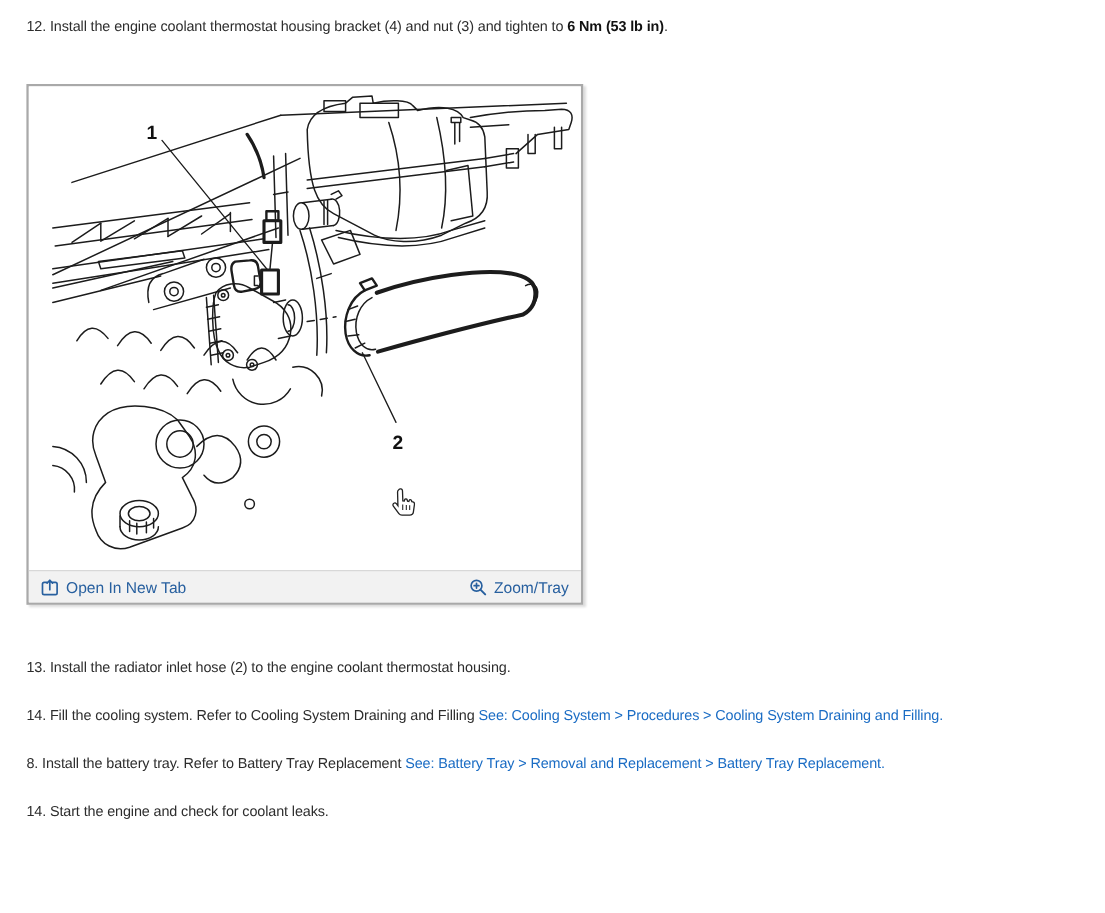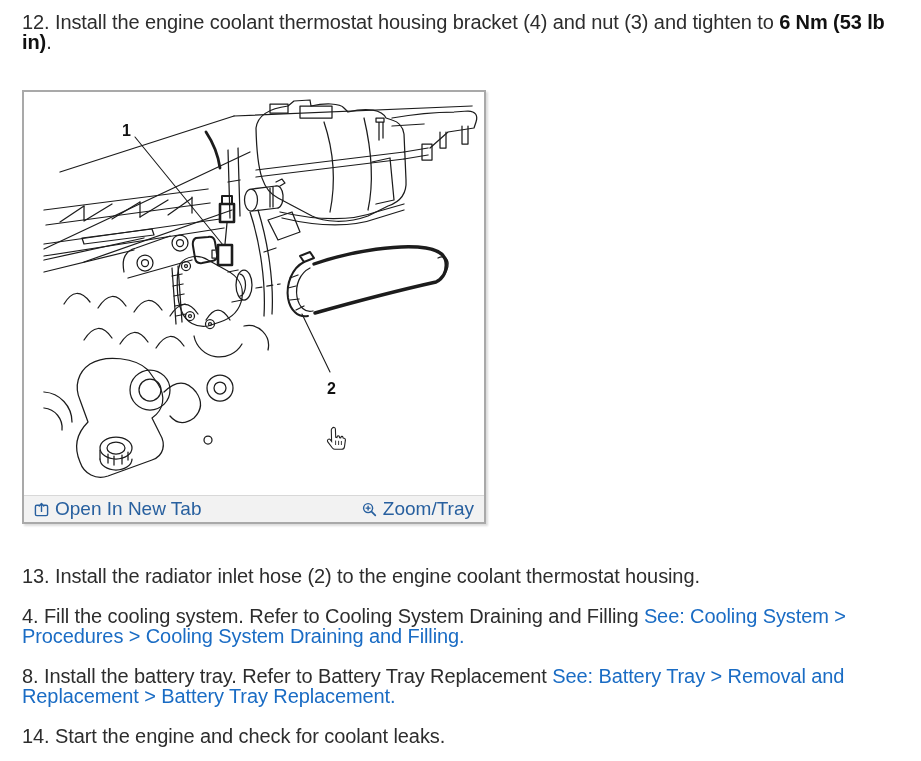--- a/index.html
+++ b/index.html
@@ -5,21 +5,21 @@
   html,body{margin:0;padding:0;background:#ffffff;}
   body{
     width:921px;height:761px;overflow:hidden;
     font-family:"Liberation Sans","DejaVu Sans",sans-serif;
     color:#2d2d2d;
     padding:12px 0 0 22px;box-sizing:border-box;
   }
   .step{
     margin:0 0 20px 0;
     width:868px;
-    font-size:20px;line-height:20px;letter-spacing:-0.1px;
+    font-size:12px;line-height:20px;letter-spacing:-0.1px;
     color:#2d2d2d;
   }
   .step b{color:#111;}
   a.inline-link{color:#1a6cc4;text-decoration:none;cursor:pointer;}
   .figure-panel{
     width:460px;
     border:2px solid #a9a9a9;
     background:#ffffff;
     box-shadow:2px 2px 2px #dcdcdc;
     margin:38px 0 42px 0;
@@ -27,21 +27,21 @@
   .figure-image{position:relative;width:460px;height:403px;background:#fff;cursor:pointer;}
   .figure-image svg.diagram{display:block;}
   .hand-cursor{position:absolute;left:300px;top:334px;pointer-events:none;}
   .figure-footer{
     height:27px;background:#f2f2f2;border-top:1px solid #d8d8d8;
     display:flex;justify-content:space-between;align-items:center;
     padding:0 10px;box-sizing:border-box;
   }
   .panel-link{
     display:flex;align-items:center;gap:6px;
-    color:#28609f;font-size:19px;text-decoration:none;cursor:pointer;text-align:right;
+    color:#28609f;font-size:13px;text-decoration:none;cursor:pointer;text-align:right;
   }
   .panel-link svg{display:block;}
   .callout{font:bold 16px "Liberation Sans","DejaVu Sans",sans-serif;fill:#111;}
 </style>
 </head>
 <body>
 
 <p class="step"><span>12. Install the engine coolant thermostat housing bracket (4) and nut (3) and tighten to </span><b>6 Nm (53 lb in)</b><span>.</span></p>
 
 <div class="figure-panel">
@@ -175,17 +175,17 @@
         <path d="M4.4,6.5 h4.2 M6.5,4.4 v4.2"></path>
         <path d="M10.2,10.2 L14.2,14.2" stroke-width="1.8"></path>
       </svg>
       <span>Zoom/Tray</span>
     </a>
   </div>
 </div>
 
 <p class="step">13. Install the radiator inlet hose (2) to the engine coolant thermostat housing.</p>
 
-<p class="step"><span>4. Fill the cooling system. Refer to Cooling System Draining and Filling </span><a class="inline-link">See: Cooling System &gt; Procedures &gt; Cooling System Draining and Filling.</a></p>
+<p class="step"><span>14. Fill the cooling system. Refer to Cooling System Draining and Filling </span><a class="inline-link">See: Cooling System &gt; Procedures &gt; Cooling System Draining and Filling.</a></p>
 
 <p class="step"><span>8. Install the battery tray. Refer to Battery Tray Replacement </span><a class="inline-link">See: Battery Tray &gt; Removal and Replacement &gt; Battery Tray Replacement.</a></p>
 
 <p class="step">14. Start the engine and check for coolant leaks.</p>
 
 </body></html>

